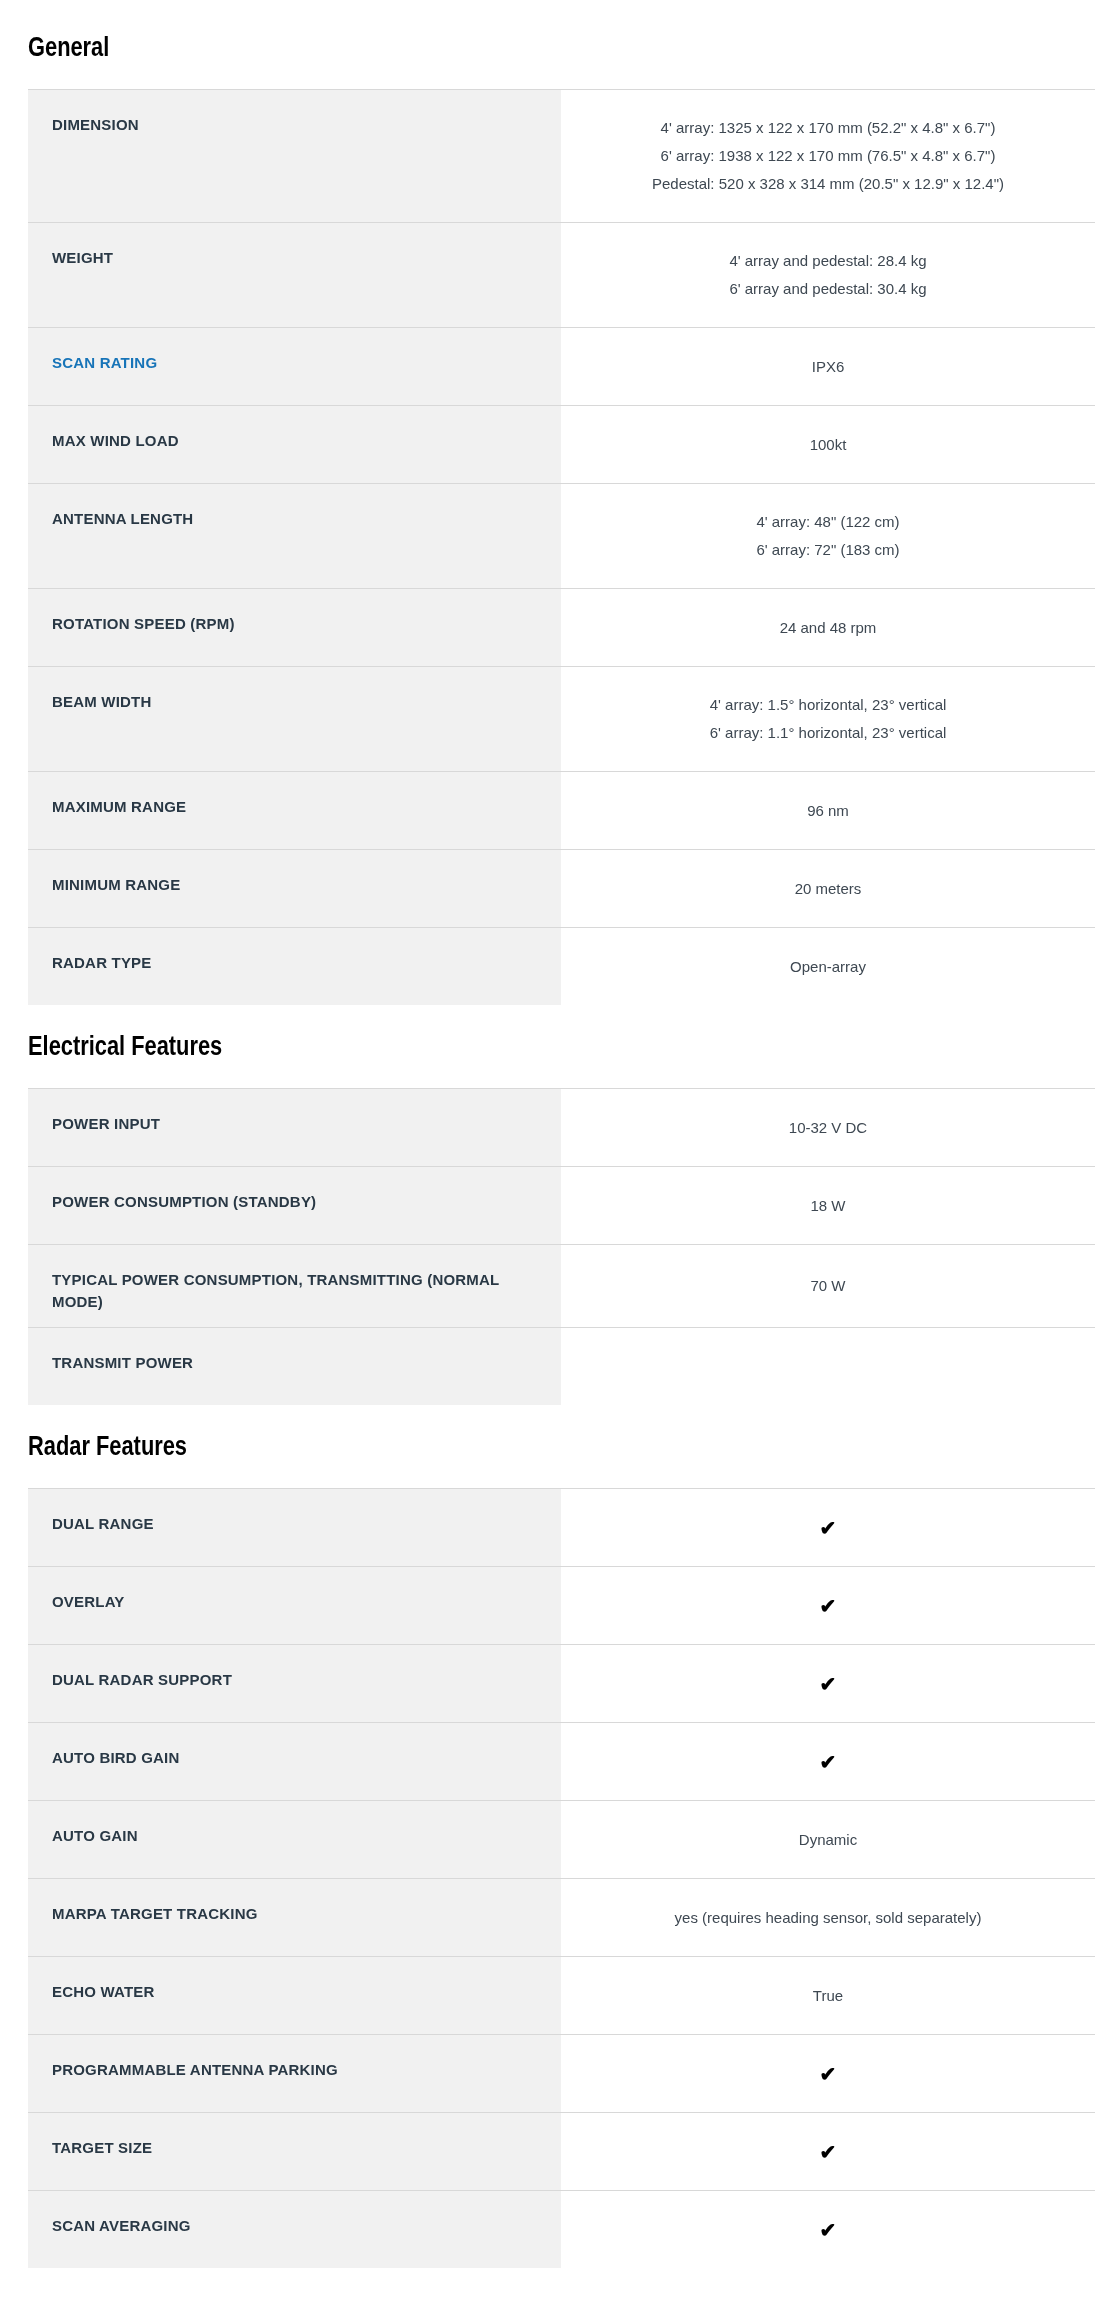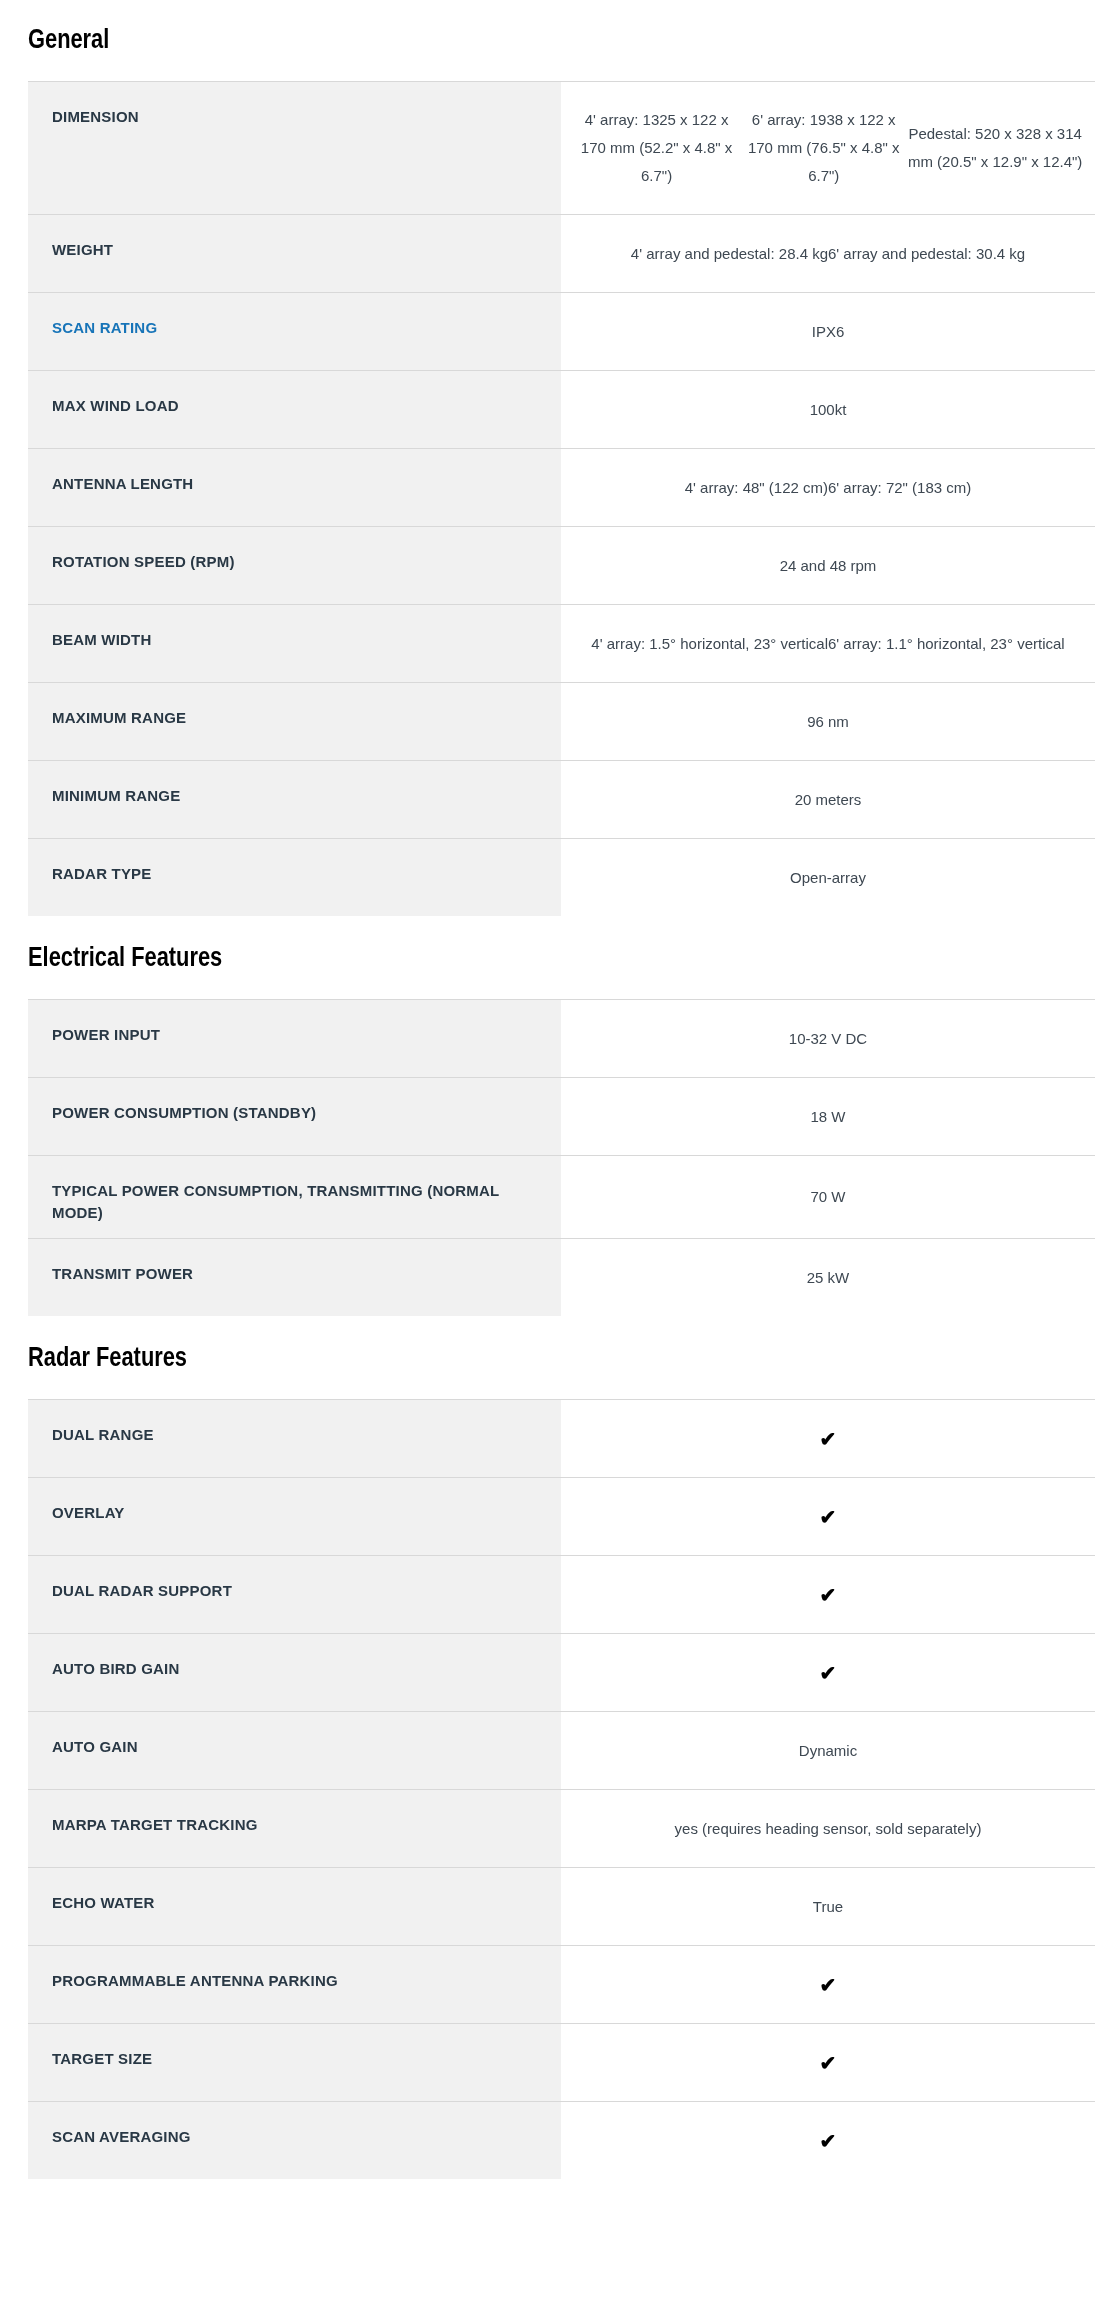--- a/index.html
+++ b/index.html
@@ -6,21 +6,21 @@
     margin: 0;
     padding: 0;
     background: #ffffff;
     font-family: "Liberation Sans", sans-serif;
   }
   main.spec-page {
     width: 1067px;
     padding: 22px 16px 18px 28px;
     box-sizing: content-box;
   }
-  .spec-section { margin-top: 0; }
+  .spec-section { margin-top: 8px; }
   .spec-section + .spec-section { margin-top: 24px; }
   .section-title {
     margin: 0 0 26px 0;
     font-size: 28px;
     line-height: 33px;
     font-weight: 700;
     color: var(--heading, #000000);
     letter-spacing: 0px;
     transform: scaleX(0.78);
     transform-origin: left center;
@@ -52,20 +52,21 @@
     color: var(--label, #293845);
   }
   .label-text.link {
     color: var(--link, #1774b8);
     cursor: pointer;
   }
   .value-cell {
     width: 534px;
     background: #ffffff;
     display: flex;
+    flex-direction: column;
     justify-content: center;
     align-items: center;
     text-align: center;
     padding: 24px 12px;
     box-sizing: border-box;
   }
   .value-line {
     font-size: 15px;
     line-height: 28px;
     color: var(--value, #3e4852);
@@ -208,23 +209,20 @@
     </div>
     <div class="value-cell">
             <div class="value-line">70 W</div>
           </div>
   </div>
 
   <div class="spec-row">
     <div class="label-cell">
       <span class="label-text">TRANSMIT POWER</span>
     </div>
-    <div class="value-cell">
-            <div class="value-line">25 kW</div>
-          </div>
   </div>
 </div>
   </section>
 
   <section class="spec-section">
     <h2 class="section-title">Radar Features</h2>
     <div class="spec-table">
   <div class="spec-row">
     <div class="label-cell">
       <span class="label-text">DUAL RANGE</span>

